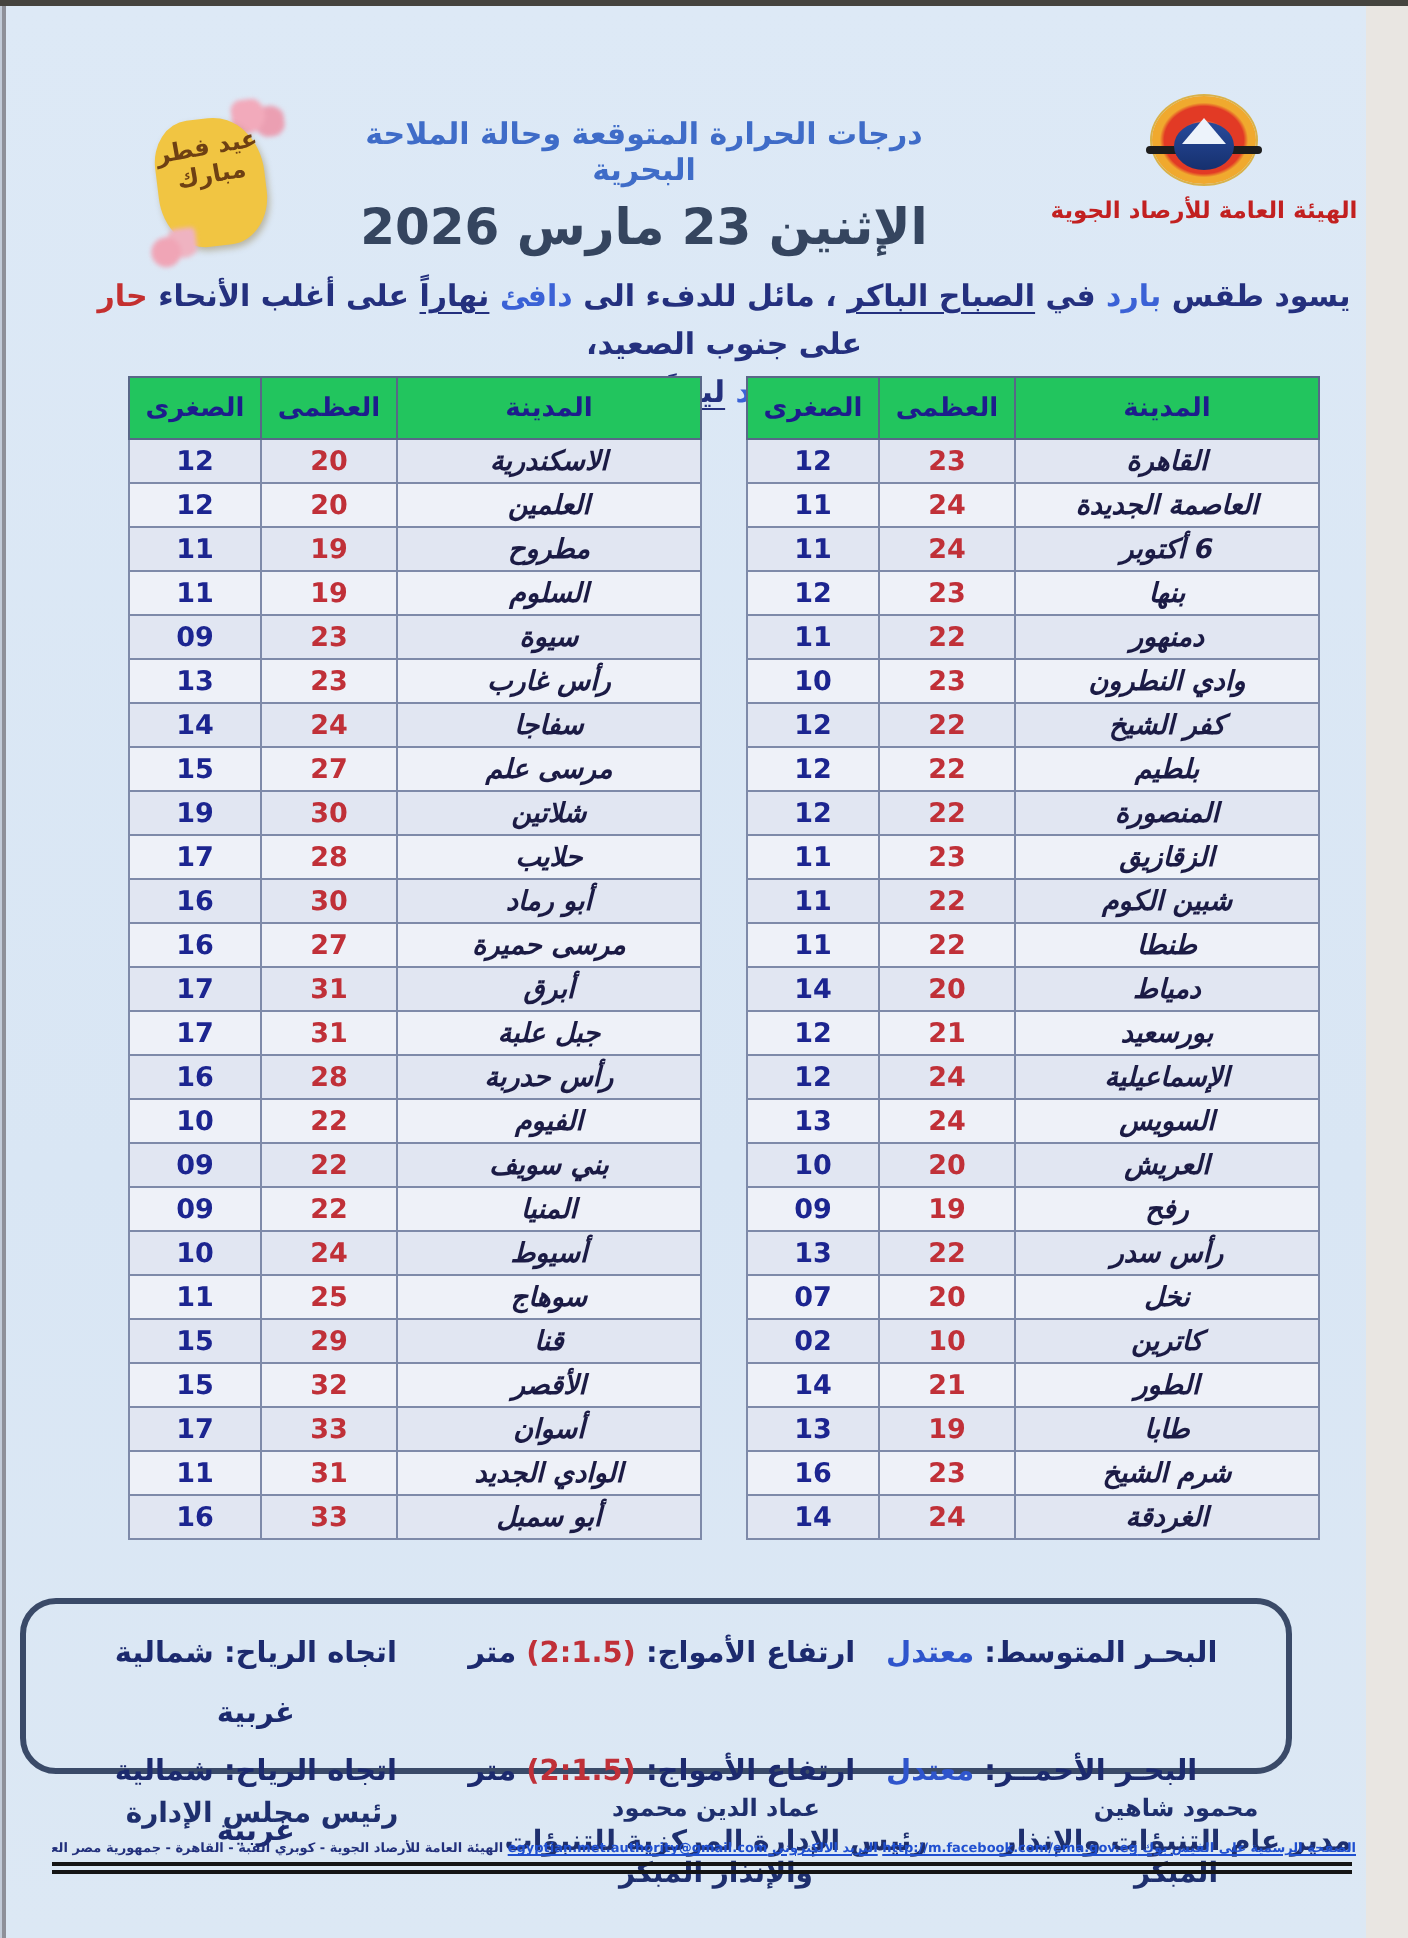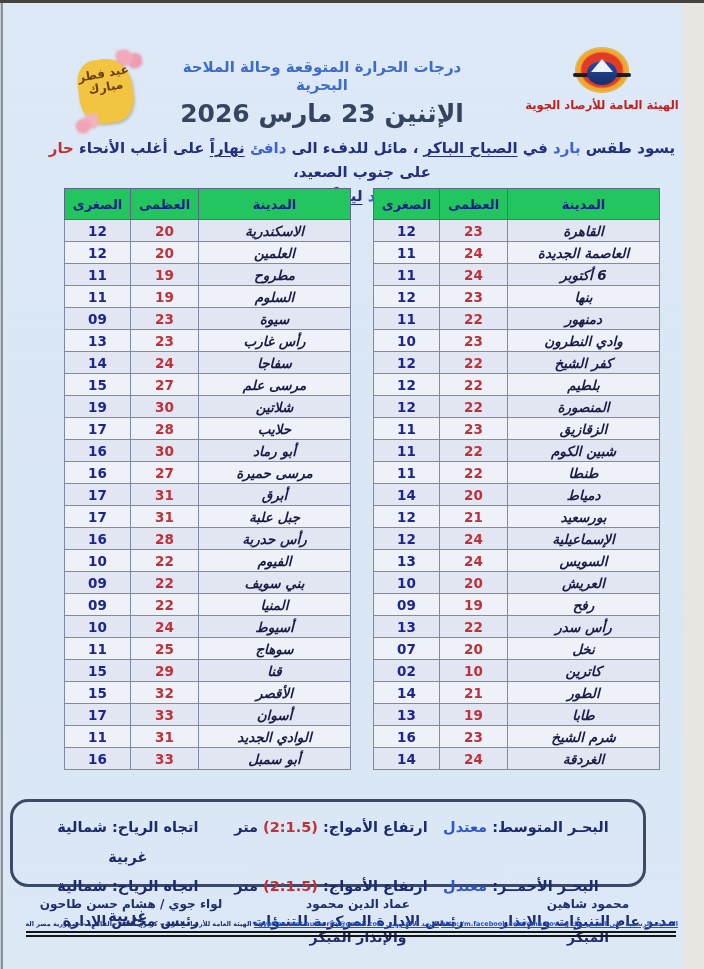--- a/index.html
+++ b/index.html
@@ -443,21 +443,20 @@
   <div class="signatures">
     <div class="sig-col c1">
       <div class="sig-name">محمود شاهين</div>
       <div class="sig-title">مدير عام التنبؤات والإنذار المبكر</div>
     </div>
     <div class="sig-col c2">
       <div class="sig-name">عماد الدين محمود</div>
       <div class="sig-title">رئيس الإدارة المركزية للتنبؤات والإنذار المبكر</div>
     </div>
     <div class="sig-col c3">
-      <div class="sig-name">لواء جوي / هشام حسن طاحون</div>
       <div class="sig-title">رئيس مجلس الإدارة</div>
     </div>
   </div>
 
   <div class="contact-line">
     <span class="link">الصفحة الرسمية على الفيس بوك http://m.facebook.com/ema.gov.eg</span>
     <span class="link">البريد الالكتروني egyptian.met.authority@gmail.com</span>
     <span>الهيئة العامة للأرصاد الجوية - كوبري القبة - القاهرة - جمهورية مصر العربية، تليفون: 24684670 - 24684678 فاكس: 24684721</span>
     
   </div>

